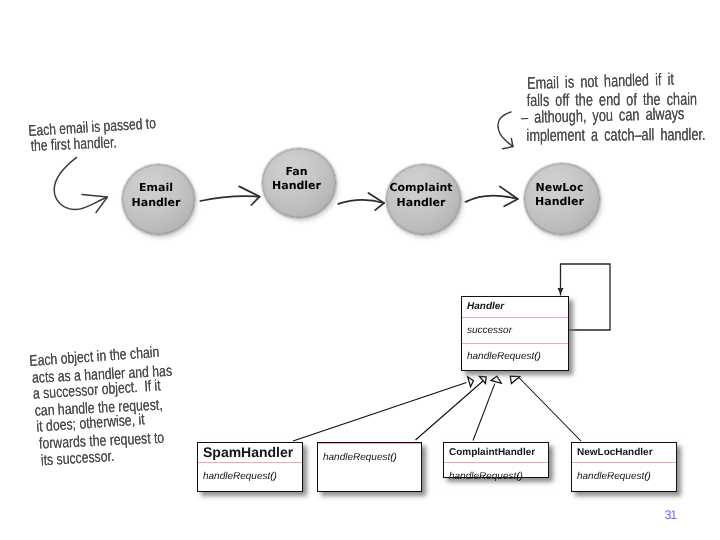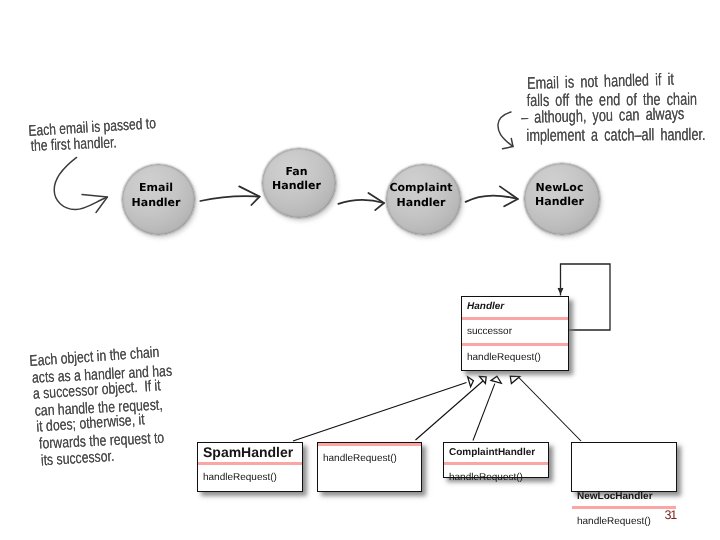--- a/index.html
+++ b/index.html
@@ -34,29 +34,29 @@
                transform:translateY(-50%);text-align:center;color:#000;
                font-weight:bold;font-size:11px;line-height:14.6px;
                margin-top:-3.5px;
                font-family:"DejaVu Sans",sans-serif;}
 
   
   .uml{position:absolute;background:#fff;box-sizing:border-box;
        border:1px solid #111;
        box-shadow:3.5px 3.5px 4.5px rgba(115,115,115,.8);}
   .uml .row{box-sizing:border-box;position:relative;overflow:hidden;}
-  .uml .row.sep{border-top:3px solid #fca5a5;}
+  .uml .row.sep{border-top:1px solid #fca5a5;font-style:italic;}
   .uml .txt{position:absolute;left:5px;top:50%;
             transform:translateY(-50%) translateY(-0.8px);
             white-space:nowrap;color:#161616;}
   .title-it{font-style:italic;font-weight:bold;}
   .title-b{font-weight:bold;}
 
   svg.layer{position:absolute;left:0;top:0;width:720px;height:540px;}
-  .pageno{position:absolute;color:#7f1d1d;font-size:12.5px;letter-spacing:-1.2px;
+  .pageno{position:absolute;color:#8b5cf6;font-size:12.5px;letter-spacing:-1.2px;
           font-family:"Liberation Sans",sans-serif;}
 </style>
 </head>
 <body>
 
 <div id="slide">
 
   <svg class="layer" viewBox="0 0 720 540" xmlns="http://www.w3.org/2000/svg">
     <g fill="none" stroke="#3b3b3b" stroke-width="1.45" stroke-linecap="round" stroke-linejoin="round">
 
@@ -175,21 +175,21 @@
   <div class="uml" style="left:443px;top:442px;width:106px;height:36px;">
     <div class="row" style="height:19px;">
       <span class="txt title-b" style="font-size:10px;">ComplaintHandler</span>
     </div>
     <div class="row sep" style="height:29px;">
       <span class="txt" style="font-size:10px;">handleRequest()</span>
     </div>
   </div>
 
   <div class="uml" style="left:571px;top:442px;width:106px;height:50px;">
-    <div class="row" style="height:19px;margin-top:44px;">
+    <div class="row" style="height:19px;">
       <span class="txt title-b" style="font-size:10px;">NewLocHandler</span>
     </div>
     <div class="row sep" style="height:29px;">
       <span class="txt" style="font-size:10px;">handleRequest()</span>
     </div>
   </div>
 
   <div class="pageno" style="left:664.5px;top:508px;">31</div>
 </div>
 

